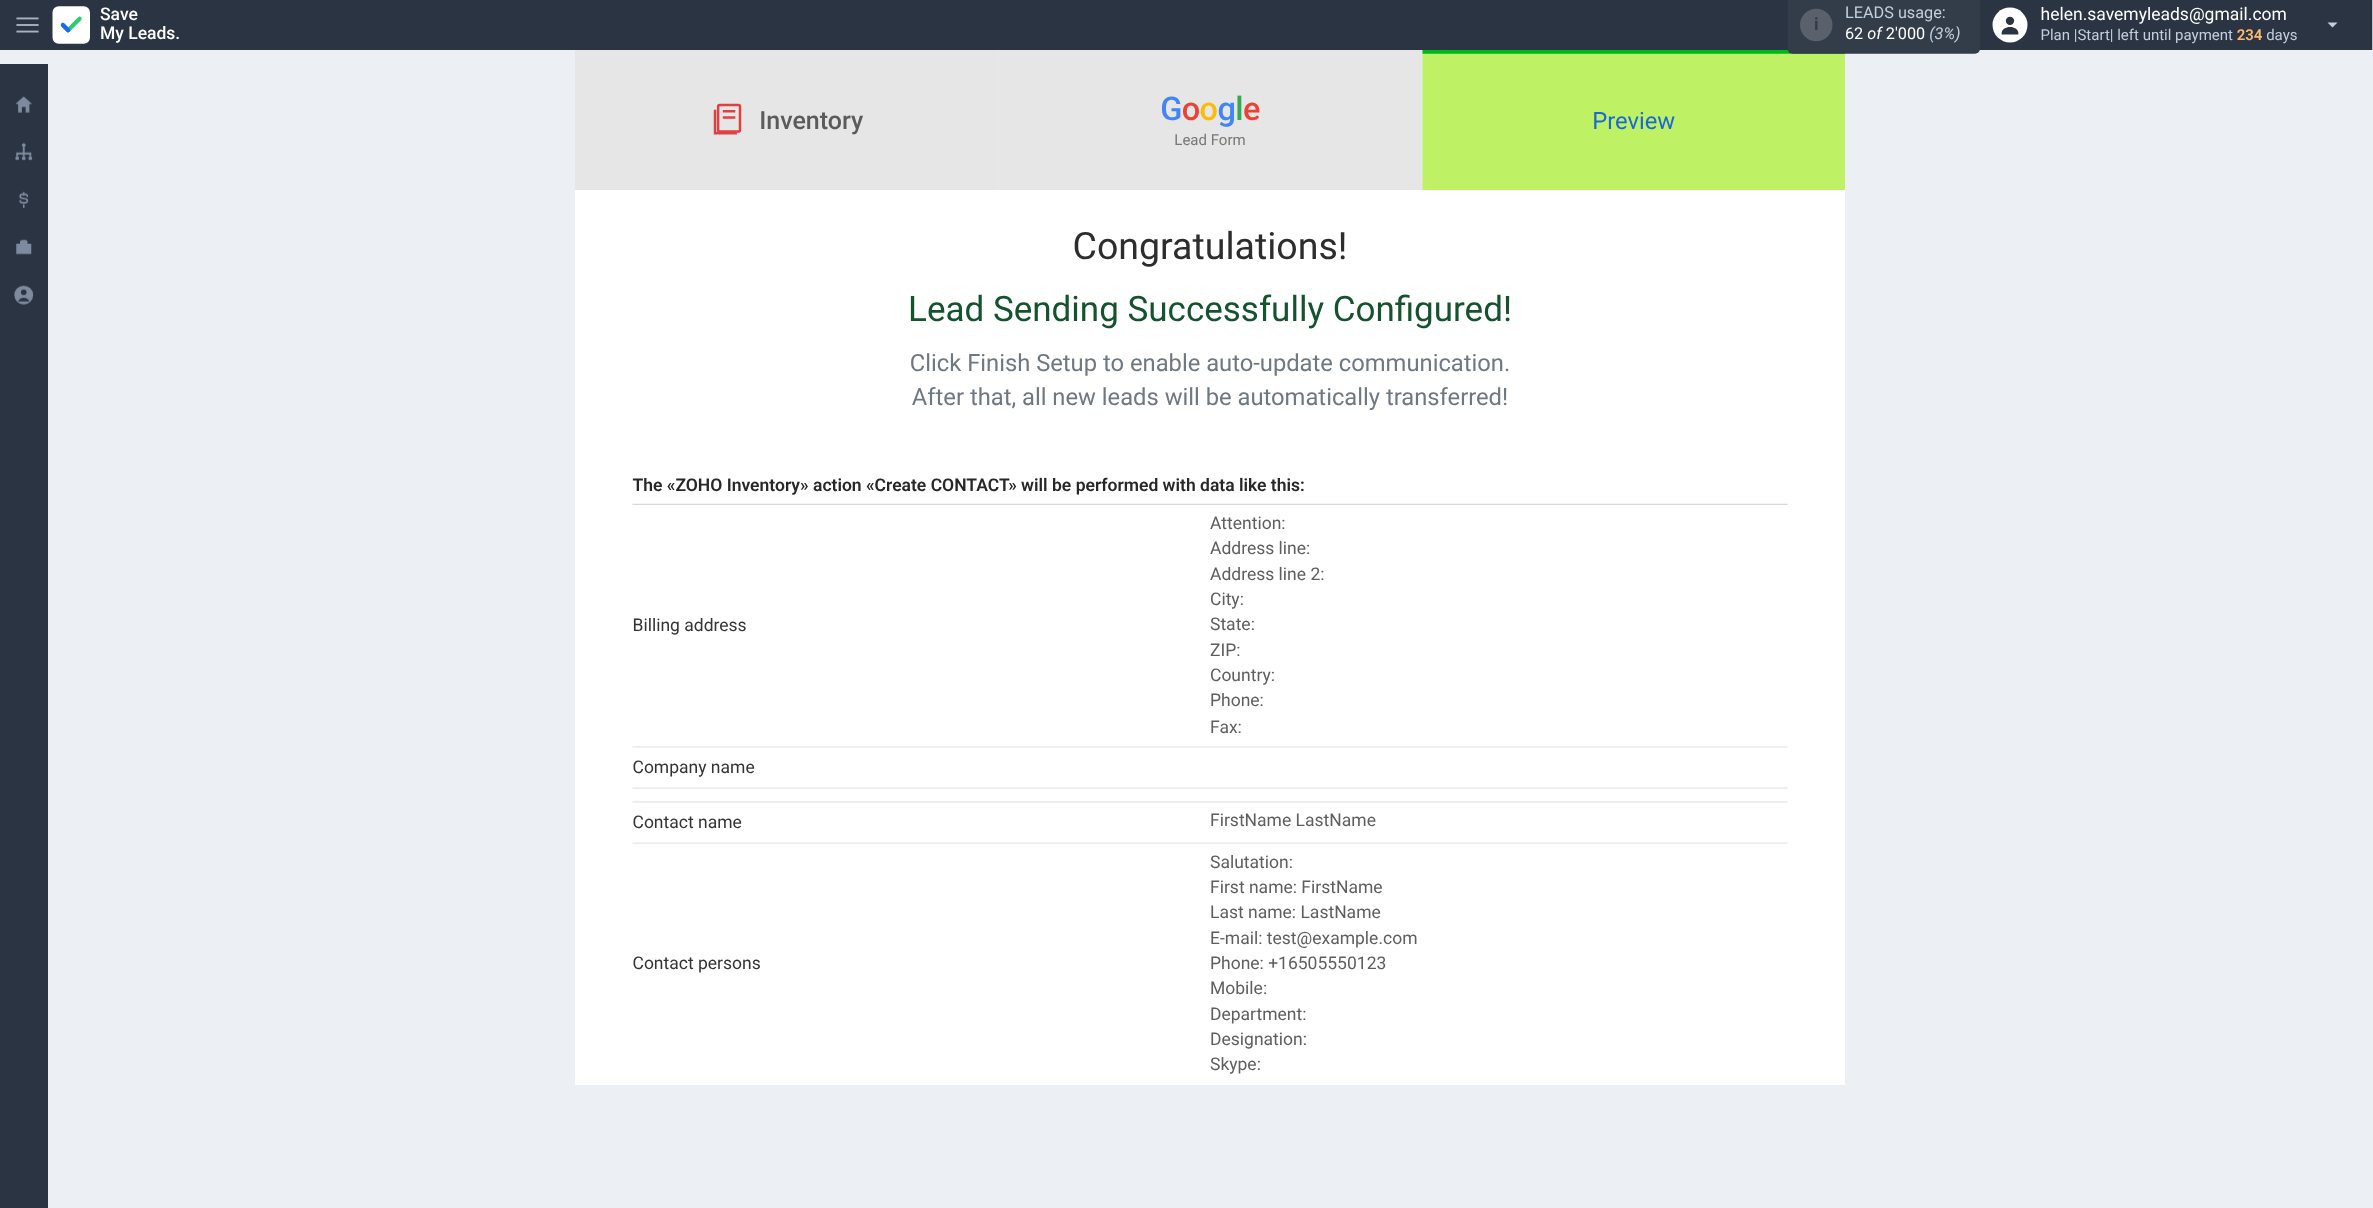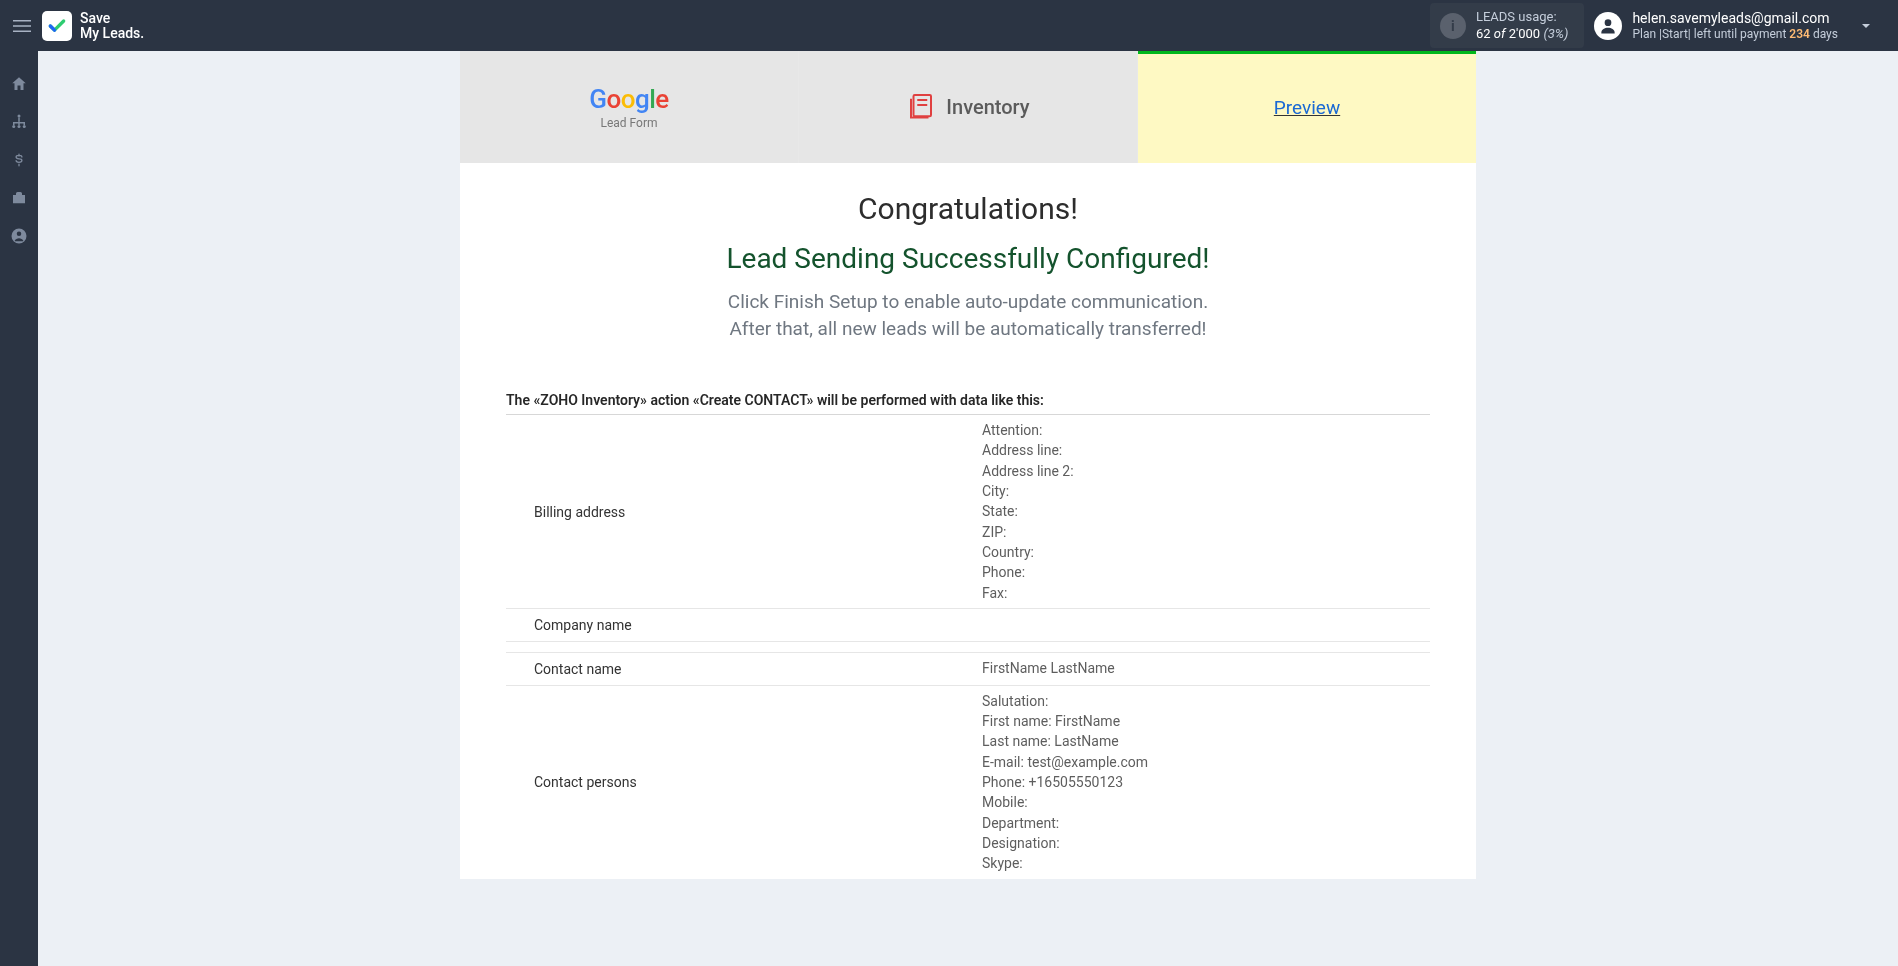--- a/index.html
+++ b/index.html
@@ -4,21 +4,21 @@
   <style>
     * { margin: 0; padding: 0; box-sizing: border-box; }
     body {
       font-family: -apple-system, BlinkMacSystemFont, "Segoe UI", Roboto, Helvetica, Arial, sans-serif;
       background: #ecf0f5;
       color: #333;
       overflow-x: hidden;
     }
     .top-header {
       background: #2b3443;
-      height: 51px;
+      height: 40px;
       display: flex;
       align-items: center;
       padding: 0 12px;
       position: relative;
       z-index: 10;
     }
     .hamburger {
       cursor: pointer;
       color: #a8b2c3;
       display: flex;
@@ -145,21 +145,21 @@
       display: flex;
       flex-direction: column;
       align-items: center;
       justify-content: center;
       gap: 4px;
       cursor: pointer;
       position: relative;
       border-right: 1px solid #e8e8e8;
     }
     .tab.inactive { background: #e6e6e6; }
-    .tab.active { background: #fef9c3; text-decoration: underline; }
+    .tab.active { background: #bef264; }
     .tab.active::before {
       content: "";
       position: absolute;
       top: 0; left: 0; right: 0;
       height: 3px;
       background: #00b81c;
     }
     .google-word { font-size: 26px; font-weight: 500; letter-spacing: -0.5px; }
     .g1 { color: #4285F4; }
     .g2 { color: #EA4335; }
@@ -212,21 +212,20 @@
       display: flex;
       border-bottom: 1px solid #e6e6e6;
       font-size: 14px;
       color: #333;
     }
     .data-label {
       width: 50%;
       padding: 8px 0;
       display: flex;
       align-items: center;
-      margin-left: 28px;
     }
     .data-value {
       width: 50%;
       padding: 5px 0;
       color: #5e5e5e;
       line-height: 1.45;
       white-space: pre-line;
     }
   </style>
 </head>
@@ -317,38 +316,38 @@
         <circle cx="12" cy="12" r="10" fill="currentColor"></circle>
         <circle cx="12" cy="9" r="3" fill="#2b3443"></circle>
         <path d="M6 19c1-3 4-4 6-4s5 1 6 4" fill="#2b3443"></path>
       </svg>
   </div>
 </div>
 
 <div class="content-wrap">
   <div class="panel">
     <div class="tabs-row">
-      <div class="tab inactive">
-        <div class="google-word">
-          <span class="g1">G</span><span class="g2">o</span><span class="g3">o</span><span class="g4">g</span><span class="g5">l</span><span class="g6">e</span>
-        </div>
-        <div class="tab-sub">Lead Form</div>
-      </div>
       <div class="tab inactive">
         <div class="tab-main-label">
           <span>
             <svg viewBox="0 0 24 24" width="30" height="30" fill="none" stroke="#e04040" stroke-width="1.6">
                 <rect x="6" y="4" width="14" height="17" rx="1"></rect>
                 <path d="M4 7v15h14" stroke="#e04040"></path>
                 <line x1="9" y1="8" x2="17" y2="8"></line>
                 <line x1="9" y1="12" x2="17" y2="12"></line>
               </svg>
           </span>
           <span>Inventory</span>
         </div>
+      </div>
+      <div class="tab inactive">
+        <div class="google-word">
+          <span class="g1">G</span><span class="g2">o</span><span class="g3">o</span><span class="g4">g</span><span class="g5">l</span><span class="g6">e</span>
+        </div>
+        <div class="tab-sub">Lead Form</div>
       </div>
       <div class="tab active" style="border-right:none;">
         <div class="tab-preview-label">Preview</div>
       </div>
     </div>
 
     <div class="panel-body">
       <h1 class="congrats-title">Congratulations!</h1>
       <div class="success-line">Lead Sending Successfully Configured!</div>
       <div class="instruction-line">

